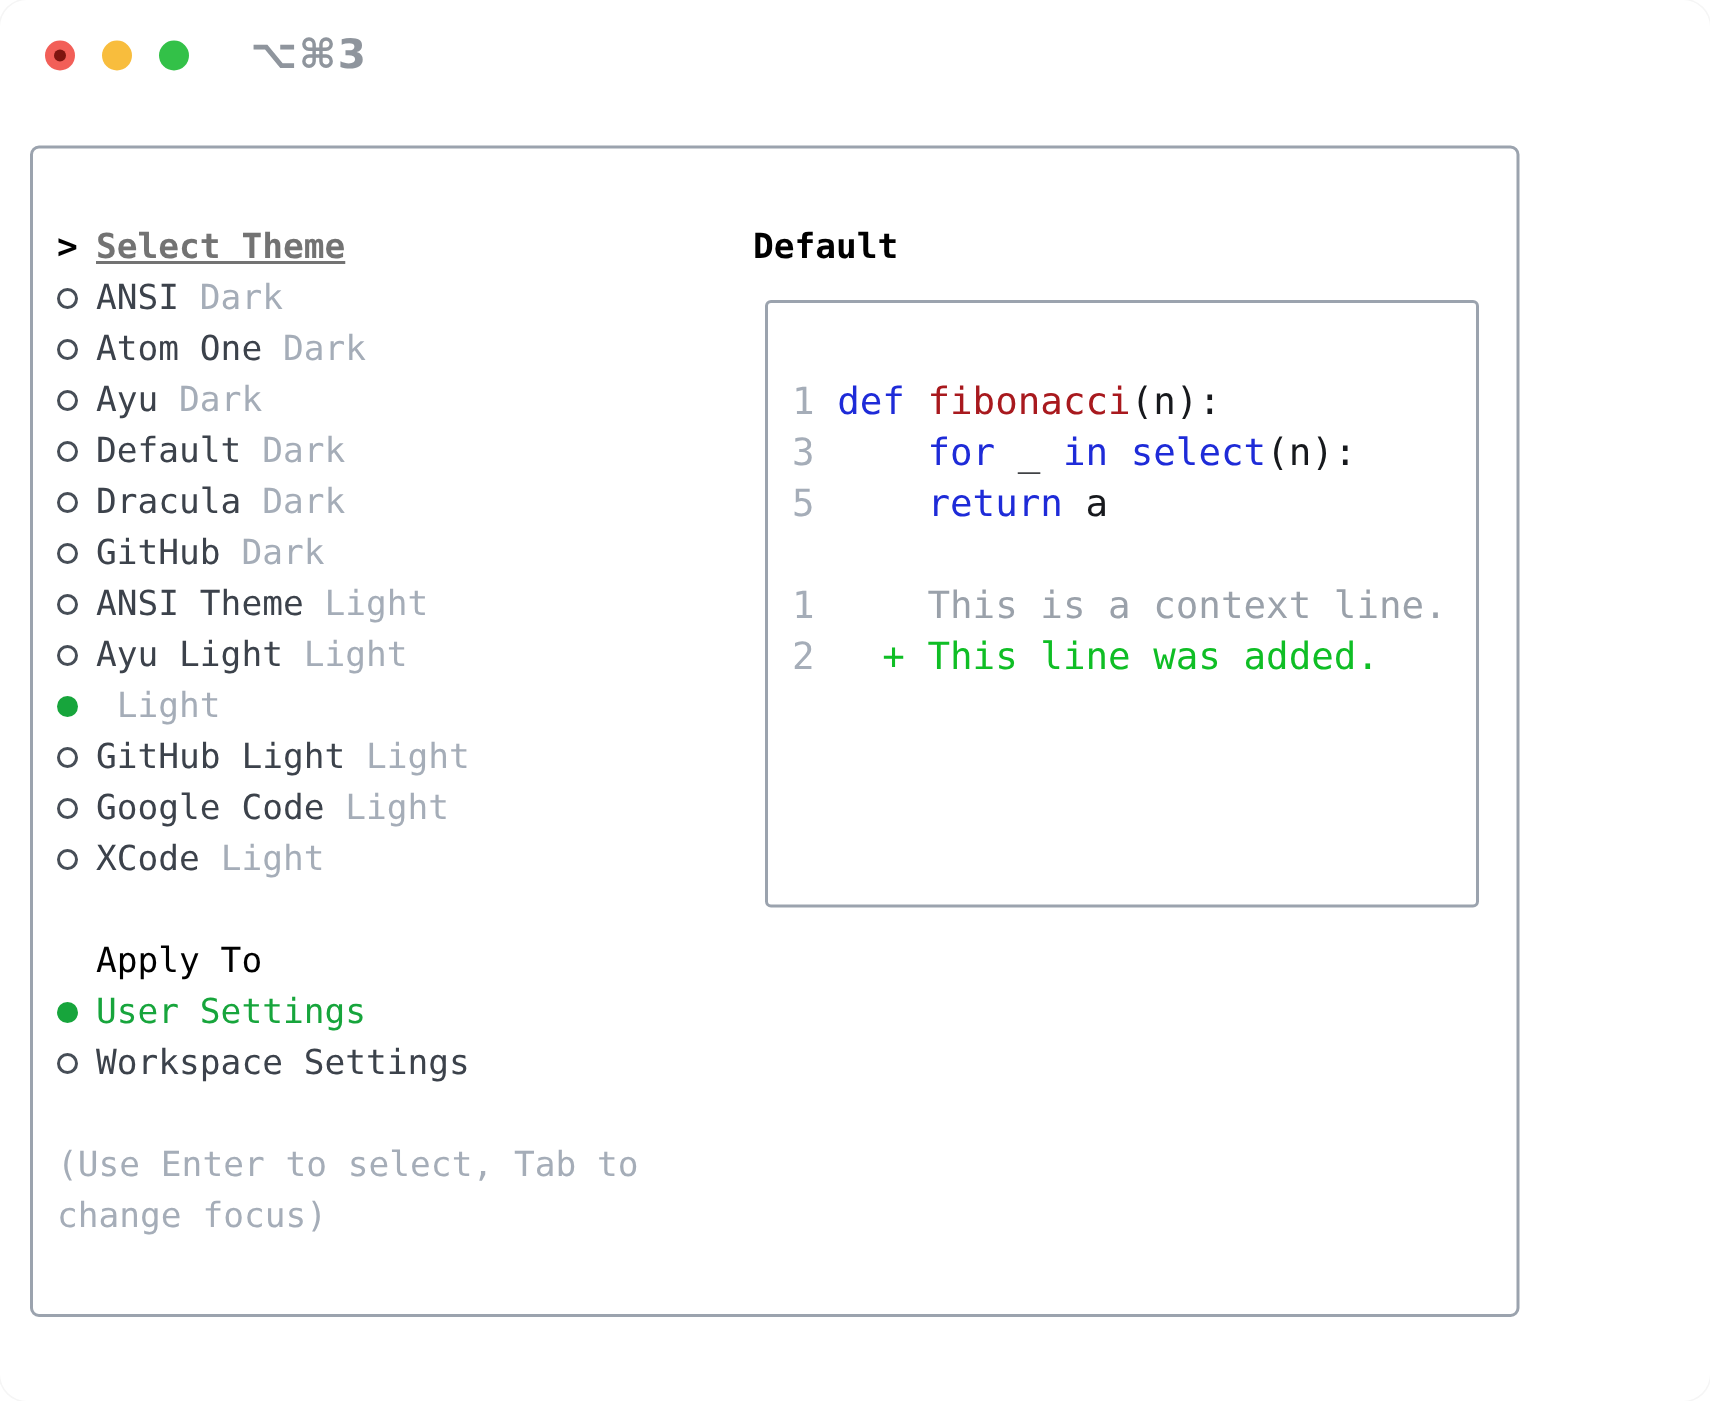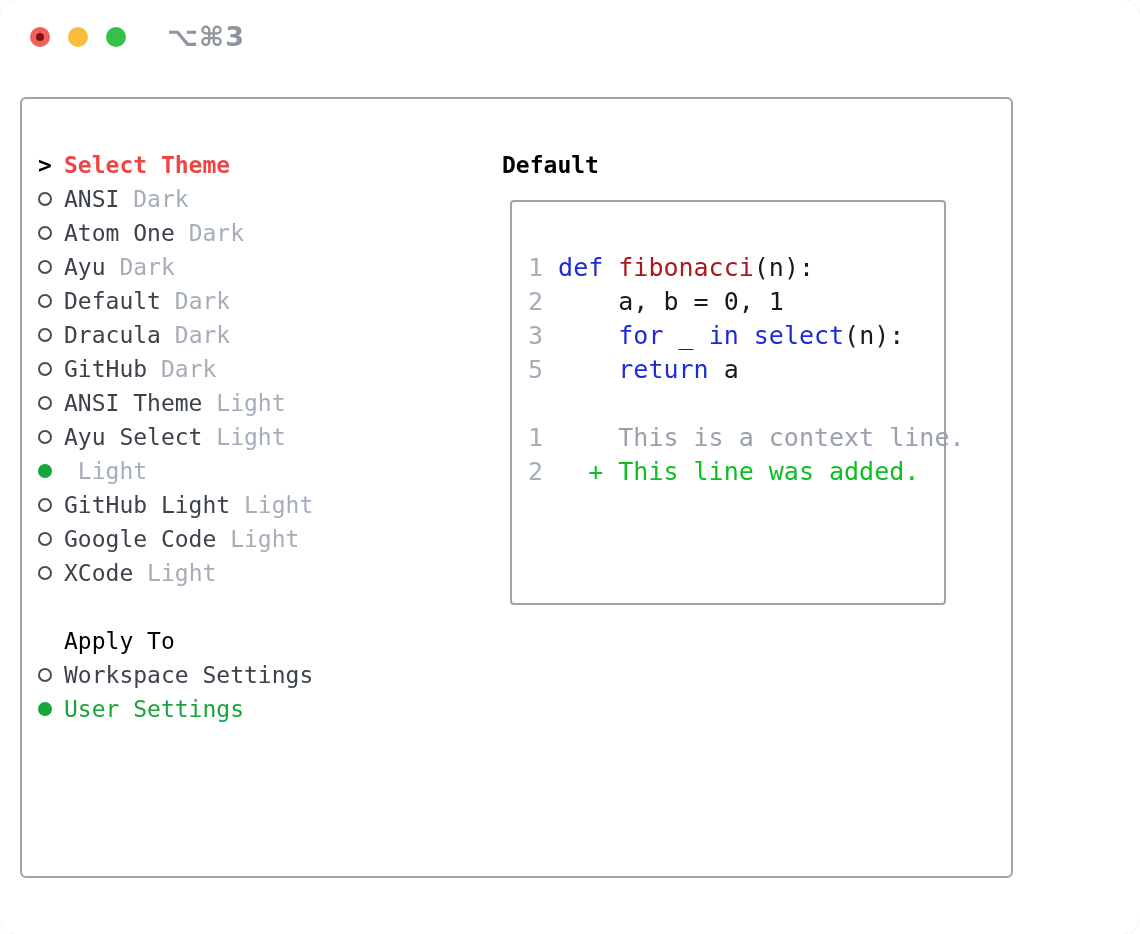--- a/index.html
+++ b/index.html
@@ -40,33 +40,33 @@
     width:26px;flex:0 0 26px;display:flex;align-items:center;position:relative;
   }
   .ring{
     width:10px;height:10px;border:2.5px solid #474e57;border-radius:50%;
     background:transparent;
   }
   .fill{
     width:14px;height:14px;border-radius:50%;background:var(--accent-green);
   }
   .prompt{font-weight:bold;color:#000000;font-size:23px;}
-  .list-header{font-weight:bold;color:#ef4444;}
+  .list-header{font-weight:bold;color:#737373;text-decoration:underline;}
   .item-label{color:var(--text-dark);}
   .item-label.selected{color:var(--accent-green);}
   .item-variant{color:var(--muted-gray);margin-left:0.602em;}
   .spacer-row{height:34px;}
   .hint{font-size:23px;line-height:34px;color:var(--muted-gray);white-space:pre;}
   
   .preview-header{
     position:absolute;left:480px;top:49px;height:34px;line-height:34px;
     font-size:23px;font-weight:bold;color:#000000;
   }
   .preview-box{
-    position:absolute;left:488px;top:101px;width:436px;height:405px;
+    position:absolute;left:488px;top:101px;width:476px;height:405px;
     border:2px solid var(--border-gray);border-radius:4px;box-sizing:border-box;
     background:#ffffff;
   }
   .code-block{position:absolute;left:16px;top:49px;}
   .pline{white-space:pre;height:34px;line-height:34px;font-size:25px;}
   .lnum{display:inline-block;width:1ch;margin-right:1ch;color:var(--muted-gray);}
   .seg.code{color:#17191d;}
   .seg.kw{color:var(--keyword-blue);}
   .seg.fn{color:var(--function-red);}
   .seg.ctx{color:#9aa1aa;margin-top:16px;}
@@ -97,49 +97,52 @@
         <span class="list-header">Select Theme</span>
       </div>
       <div id="theme-items">
           <div class="row"><span class="bullet-cell"><span class="ring"></span></span><span class="item-label">ANSI</span><span class="item-variant">Dark</span></div>
           <div class="row"><span class="bullet-cell"><span class="ring"></span></span><span class="item-label">Atom One</span><span class="item-variant">Dark</span></div>
           <div class="row"><span class="bullet-cell"><span class="ring"></span></span><span class="item-label">Ayu</span><span class="item-variant">Dark</span></div>
           <div class="row"><span class="bullet-cell"><span class="ring"></span></span><span class="item-label">Default</span><span class="item-variant">Dark</span></div>
           <div class="row"><span class="bullet-cell"><span class="ring"></span></span><span class="item-label">Dracula</span><span class="item-variant">Dark</span></div>
           <div class="row"><span class="bullet-cell"><span class="ring"></span></span><span class="item-label">GitHub</span><span class="item-variant">Dark</span></div>
           <div class="row"><span class="bullet-cell"><span class="ring"></span></span><span class="item-label">ANSI Theme</span><span class="item-variant">Light</span></div>
-          <div class="row"><span class="bullet-cell"><span class="ring"></span></span><span class="item-label">Ayu Select</span><span class="item-variant">Light</span></div>
+          <div class="row"><span class="bullet-cell"><span class="ring"></span></span><span class="item-label">Ayu Light</span><span class="item-variant">Light</span></div>
           <div class="row"><span class="bullet-cell"><span class="fill"></span></span><span class="item-variant">Light</span></div>
           <div class="row"><span class="bullet-cell"><span class="ring"></span></span><span class="item-label">GitHub Light</span><span class="item-variant">Light</span></div>
           <div class="row"><span class="bullet-cell"><span class="ring"></span></span><span class="item-label">Google Code</span><span class="item-variant">Light</span></div>
           <div class="row"><span class="bullet-cell"><span class="ring"></span></span><span class="item-label">XCode</span><span class="item-variant">Light</span></div>
         </div>
 
       <div class="spacer-row"></div>
 
       <div class="row">
         <span class="bullet-cell"></span>
         <span class="item-label" style="color:#000000;">Apply To</span>
       </div>
       <div id="apply-items">
+          <div class="row"><span class="bullet-cell"><span class="fill"></span></span><span class="item-label selected">User Settings</span></div>
           <div class="row"><span class="bullet-cell"><span class="ring"></span></span><span class="item-label">Workspace Settings</span></div>
-          <div class="row"><span class="bullet-cell"><span class="fill"></span></span><span class="item-label selected">User Settings</span></div>
         </div>
 
       <div class="spacer-row"></div>
 
+      <div id="hint-block">
+          <div class="hint">(Use Enter to select, Tab to</div>
+          <div class="hint">change focus)</div>
+        </div>
     </div>
 
     <div class="preview-header">Default</div>
 
     <div class="preview-box">
       <div class="code-block">
         <div id="code-lines">
             <div class="pline"><span class="lnum">1</span><span class="seg kw">def</span><span class="seg code"> </span><span class="seg fn">fibonacci</span><span class="seg code">(n):</span></div>
-            <div class="pline"><span class="lnum">2</span><span class="seg code">    a, b = 0, 1</span></div>
             <div class="pline"><span class="lnum">3</span><span class="seg code">    </span><span class="seg kw">for</span><span class="seg code"> _ </span><span class="seg kw">in</span><span class="seg code"> </span><span class="seg kw">select</span><span class="seg code">(n):</span></div>
             <div class="pline"><span class="lnum">5</span><span class="seg code">    </span><span class="seg kw">return</span><span class="seg code"> a</span></div>
           </div>
         <div class="spacer-row"></div>
         <div id="diff-lines">
             <div class="pline"><span class="lnum">1</span><span class="seg ctx">    This is a context line.</span></div>
             <div class="pline"><span class="lnum">2</span><span class="seg add">  + This line was added.</span></div>
           </div>
       </div>
     </div>

